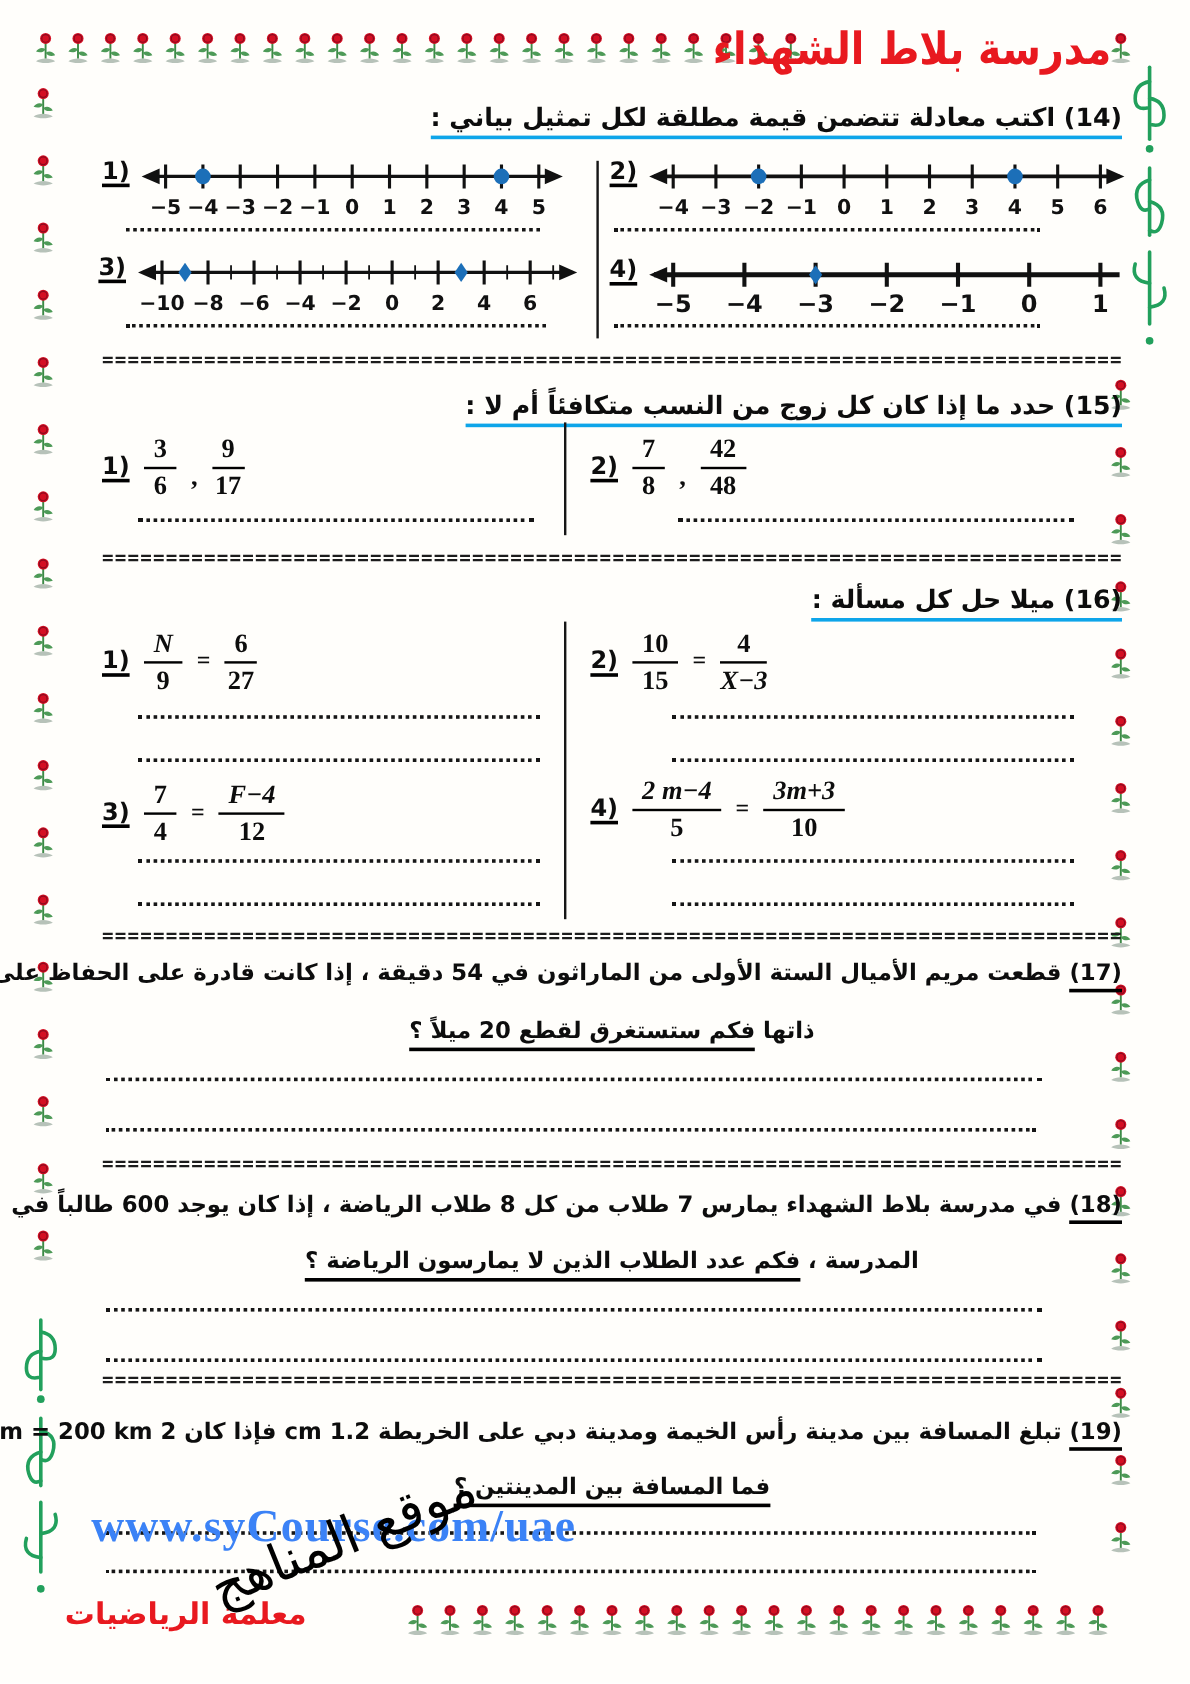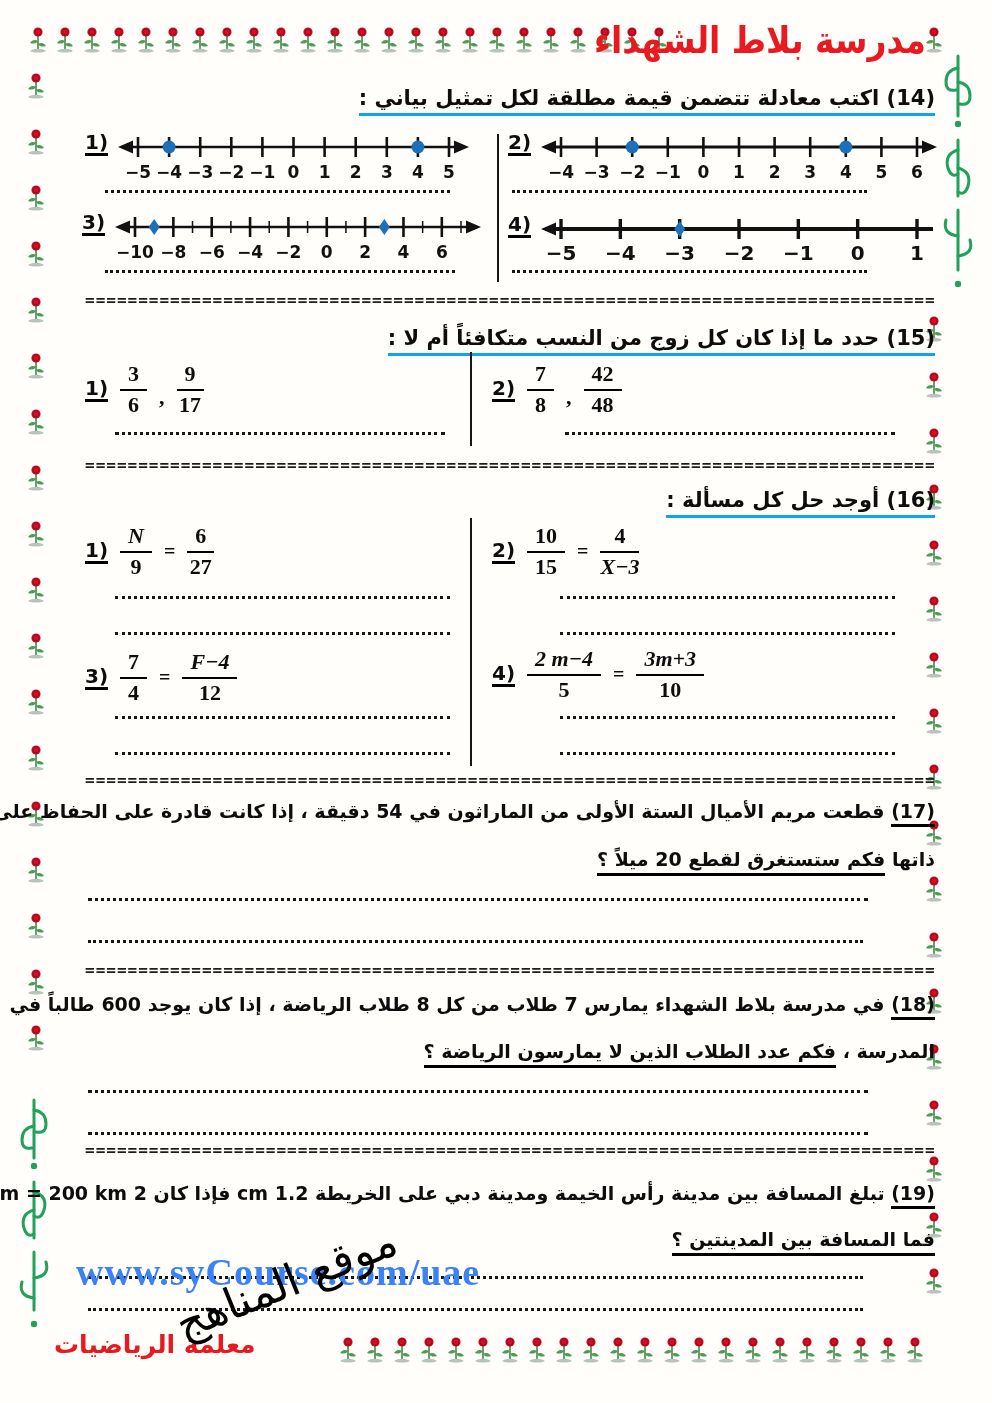--- a/index.html
+++ b/index.html
@@ -18,21 +18,21 @@
           transform:rotate(-22deg);transform-origin:left top;white-space:nowrap;}
   .wm-site{position:absolute;left:76px;top:1250px;font-family:"Liberation Serif",serif;
            font-weight:bold;font-size:38px;letter-spacing:1px;color:#3b82f6;white-space:nowrap;}
   
   .qheader{position:absolute;direction:rtl;font-weight:bold;font-size:21px;white-space:nowrap;}
   .hul{display:inline-block;border-bottom:3px solid #0ea5e9;padding-bottom:3px;}
   .qnum{font-weight:bold;}
   .para{position:absolute;direction:rtl;font-weight:bold;font-size:19px;white-space:nowrap;}
   .para .qnum{display:inline-block;border-bottom:3px solid #000;padding-bottom:2px;}
   .u-thick{display:inline-block;border-bottom:3.5px solid #000;padding-bottom:3px;}
-  .center{text-align:right;}
+  .center{text-align:center;}
   
   .sep{position:absolute;left:85px;width:850px;height:18px;overflow:hidden;white-space:nowrap;
        font-family:"DejaVu Sans Mono",monospace;font-weight:bold;font-size:16px;
        letter-spacing:1px;color:#1c1c1c;}
   
   .dots{position:absolute;border-bottom:3px dotted #161616;height:0;}
   
   .vdiv{position:absolute;width:2px;background:#161616;}
   
   .nlcell{position:absolute;display:flex;align-items:flex-start;gap:8px;}
@@ -932,21 +932,21 @@
   </div>
 
   <div class="vdiv" style="left:470px;top:352px;height:94px;"></div>
   <div class="dots" style="left:115px;top:432px;width:330px;"></div>
   <div class="dots" style="left:565px;top:432px;width:330px;"></div>
 
   <div class="sep" style="top:455px;">====================================================================================================</div>
 
   <div class="qheader" style="right:57px;top:488px;">
     <span class="hul"><span class="qnum">(16)</span>
-    <span>أوجد حل كل مسألة :</span></span>
+    <span>ميلا حل كل مسألة :</span></span>
   </div>
 
   <div class="eqrow" style="left:85px;top:524px;">
     <span class="ilabel">1)</span>
     <span class="frac">
         <span class="fn it">N</span>
         <span class="fd">9</span>
       </span>
     <span class="eqsign">=</span>
     <span class="frac">

